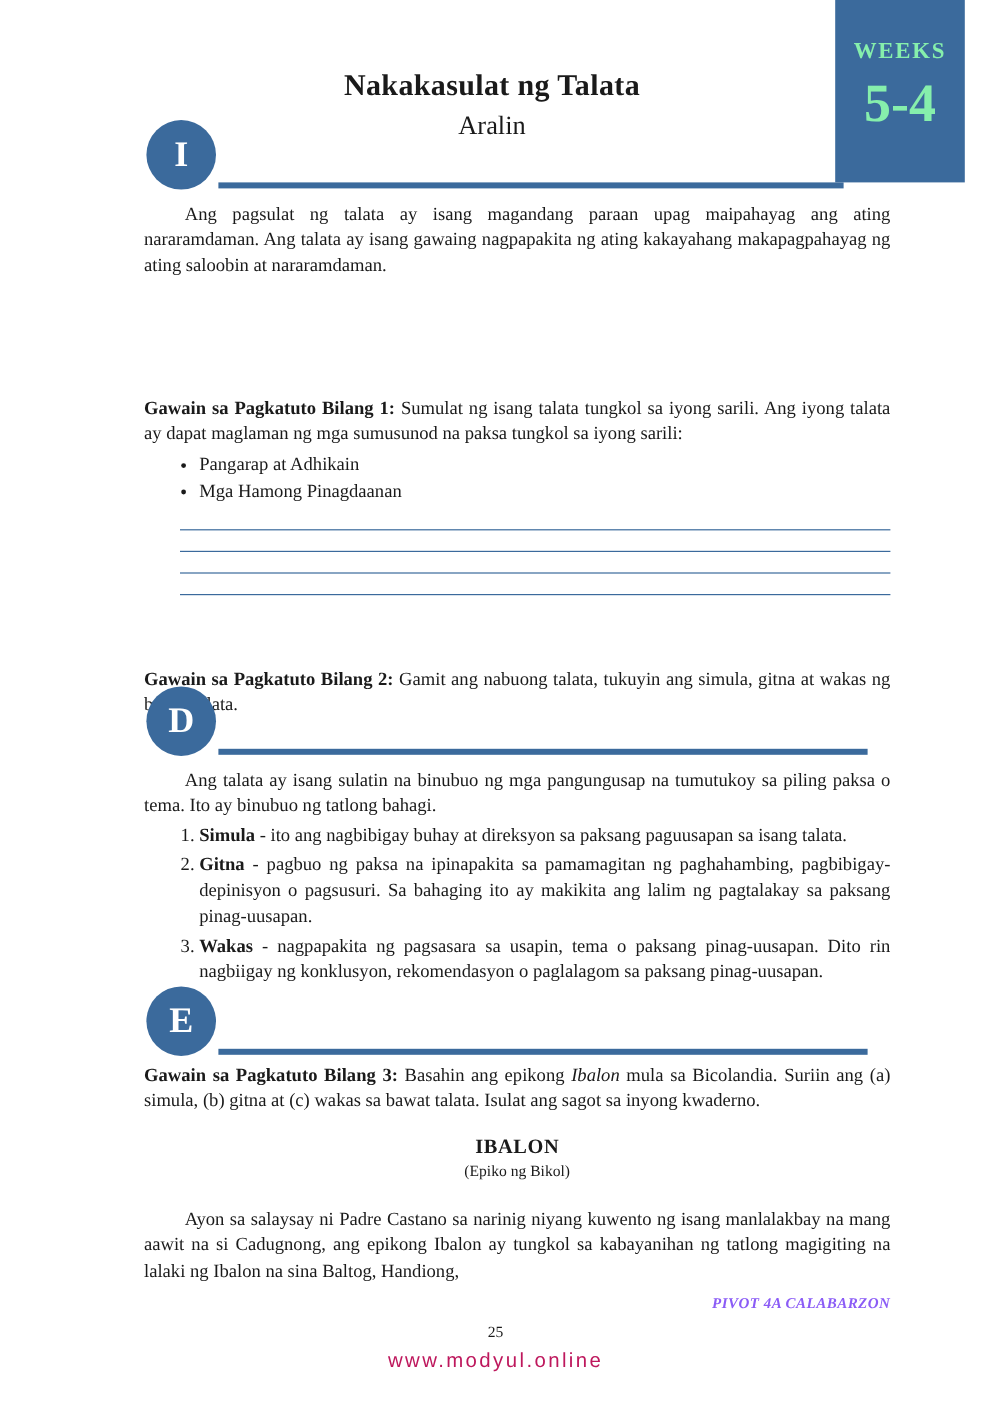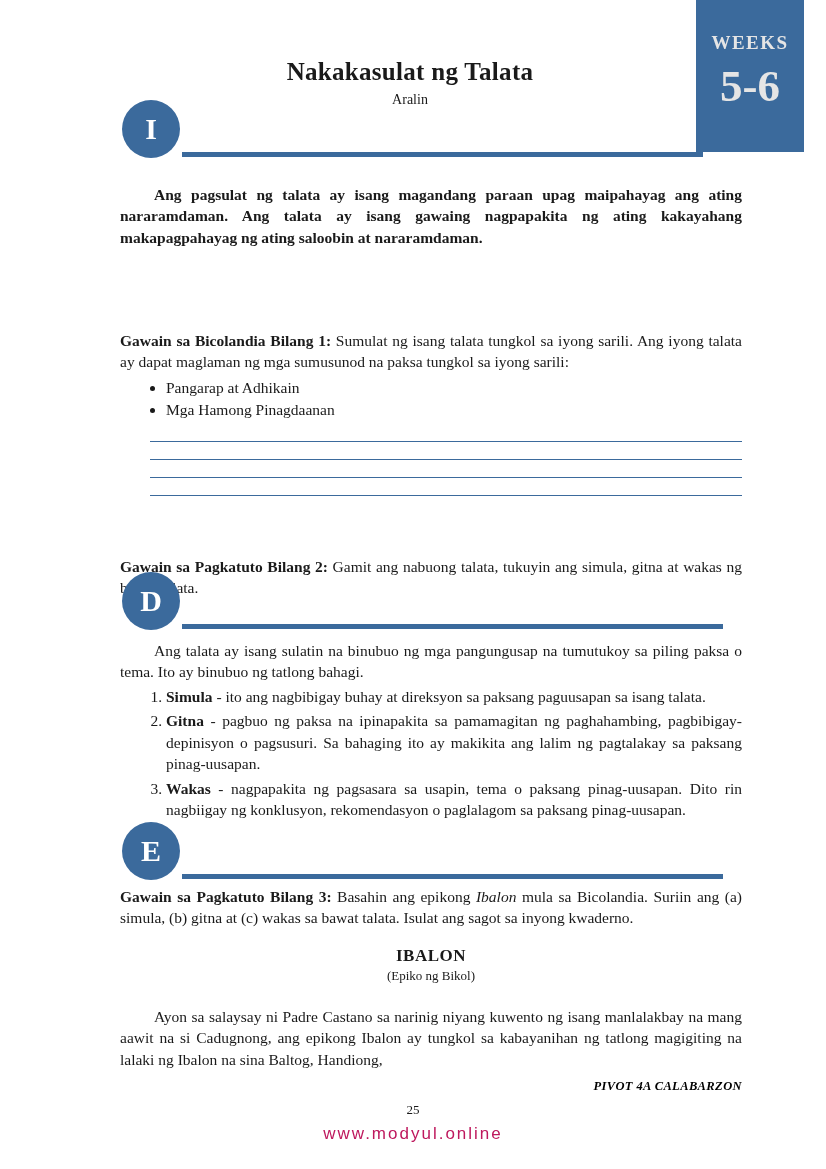--- a/index.html
+++ b/index.html
@@ -17,21 +17,21 @@
   }
 
   
   .weeks-badge {
     position: absolute;
     top: 0;
     right: 22px;
     width: 108px;
     height: 152px;
     background: #3b6a9c;
-    color: #e5e5e5;
+    color: #86efac;
     text-align: center;
     font-family: "Liberation Serif", serif;
   }
   .weeks-badge .weeks-word {
     margin-top: 32px;
     font-size: 19px;
     font-weight: bold;
     letter-spacing: 1.5px;
   }
   .weeks-badge .weeks-num {
@@ -56,21 +56,21 @@
     width: 580px;
     text-align: center;
   }
   .title-main {
     font-size: 25px;
     font-weight: bold;
     letter-spacing: 0.3px;
   }
   .title-sub {
     margin-top: 6px;
-    font-size: 14px;
+    font-size: 22px;
   }
 
   
   .marker {
     position: absolute;
     width: 58px;
     height: 58px;
     border-radius: 50%;
     background: #3b6a9c;
     color: #ffffff;
@@ -149,21 +149,21 @@
   .ibalon-sub { font-size: 13px; }
 
   .footer-note {
     position: absolute;
     right: 84px;
     top: 1079px;
     font-size: 12.5px;
     font-style: italic;
     font-weight: bold;
     letter-spacing: 0.4px;
-    color: #000000;
+    color: #8b5cf6;
   }
   .page-number {
     position: absolute;
     left: 0; right: 0;
     top: 1102px;
     text-align: center;
     font-size: 13px;
   }
   .watermark {
     position: absolute;
@@ -176,37 +176,37 @@
     letter-spacing: 2px;
   }
 </style>
 </head>
 <body>
 
 <div class="page">
 
   <div class="weeks-badge">
     <div class="weeks-word">WEEKS</div>
-    <div class="weeks-num">5-6</div>
+    <div class="weeks-num">5-4</div>
   </div>
 
   <div class="title-block">
     <div class="title-main">Nakakasulat ng Talata</div>
     <div class="title-sub">Aralin</div>
   </div>
 
   <div class="marker m-i">I</div>
   <div class="marker-rule r-i"></div>
 
-  <div class="txt" style="left:120px; top:184px; width:622px;font-weight:bold;">
+  <div class="txt" style="left:120px; top:168px; width:622px;">
     <p class="para indent">Ang pagsulat ng talata ay isang magandang paraan upag maipahayag ang ating nararamdaman. Ang talata ay isang gawaing nagpapakita ng ating kakayahang makapagpahayag ng ating saloobin at nararamdaman.</p>
   </div>
 
   <div class="txt" style="left:120px; top:330px; width:622px;">
-    <p class="para" style="margin-bottom:0;"><span class="b">Gawain sa Bicolandia Bilang 1:</span><span> Sumulat ng isang talata tungkol sa iyong sarili. Ang iyong talata ay dapat maglaman ng mga sumusunod na paksa tungkol sa iyong sarili:</span></p>
+    <p class="para" style="margin-bottom:0;"><span class="b">Gawain sa Pagkatuto Bilang 1:</span><span> Sumulat ng isang talata tungkol sa iyong sarili. Ang iyong talata ay dapat maglaman ng mga sumusunod na paksa tungkol sa iyong sarili:</span></p>
     <ul class="bullets">
       <li>Pangarap at Adhikain</li>
       <li>Mga Hamong Pinagdaanan</li>
     </ul>
   </div>
 
   <div class="ruled-lines">
     <div class="rline"></div>
     <div class="rline"></div>
     <div class="rline"></div>

